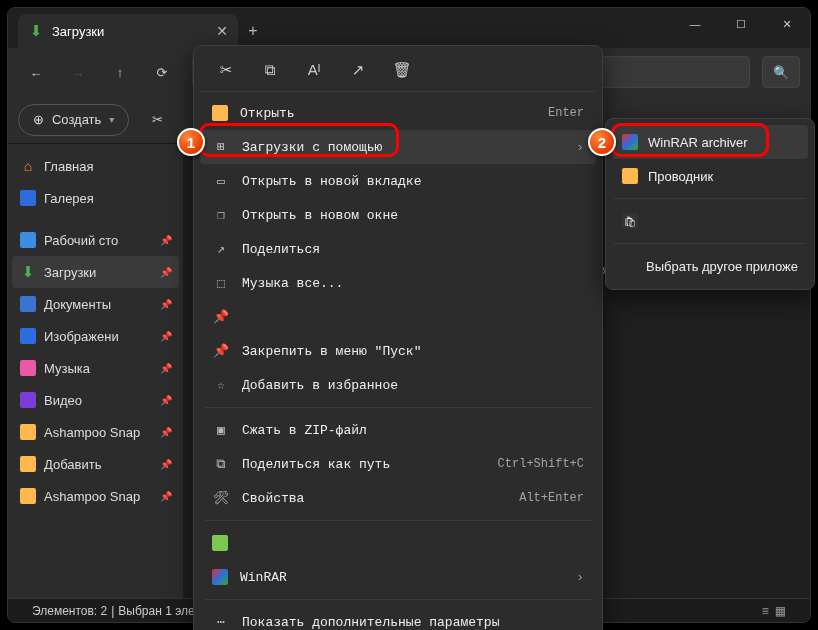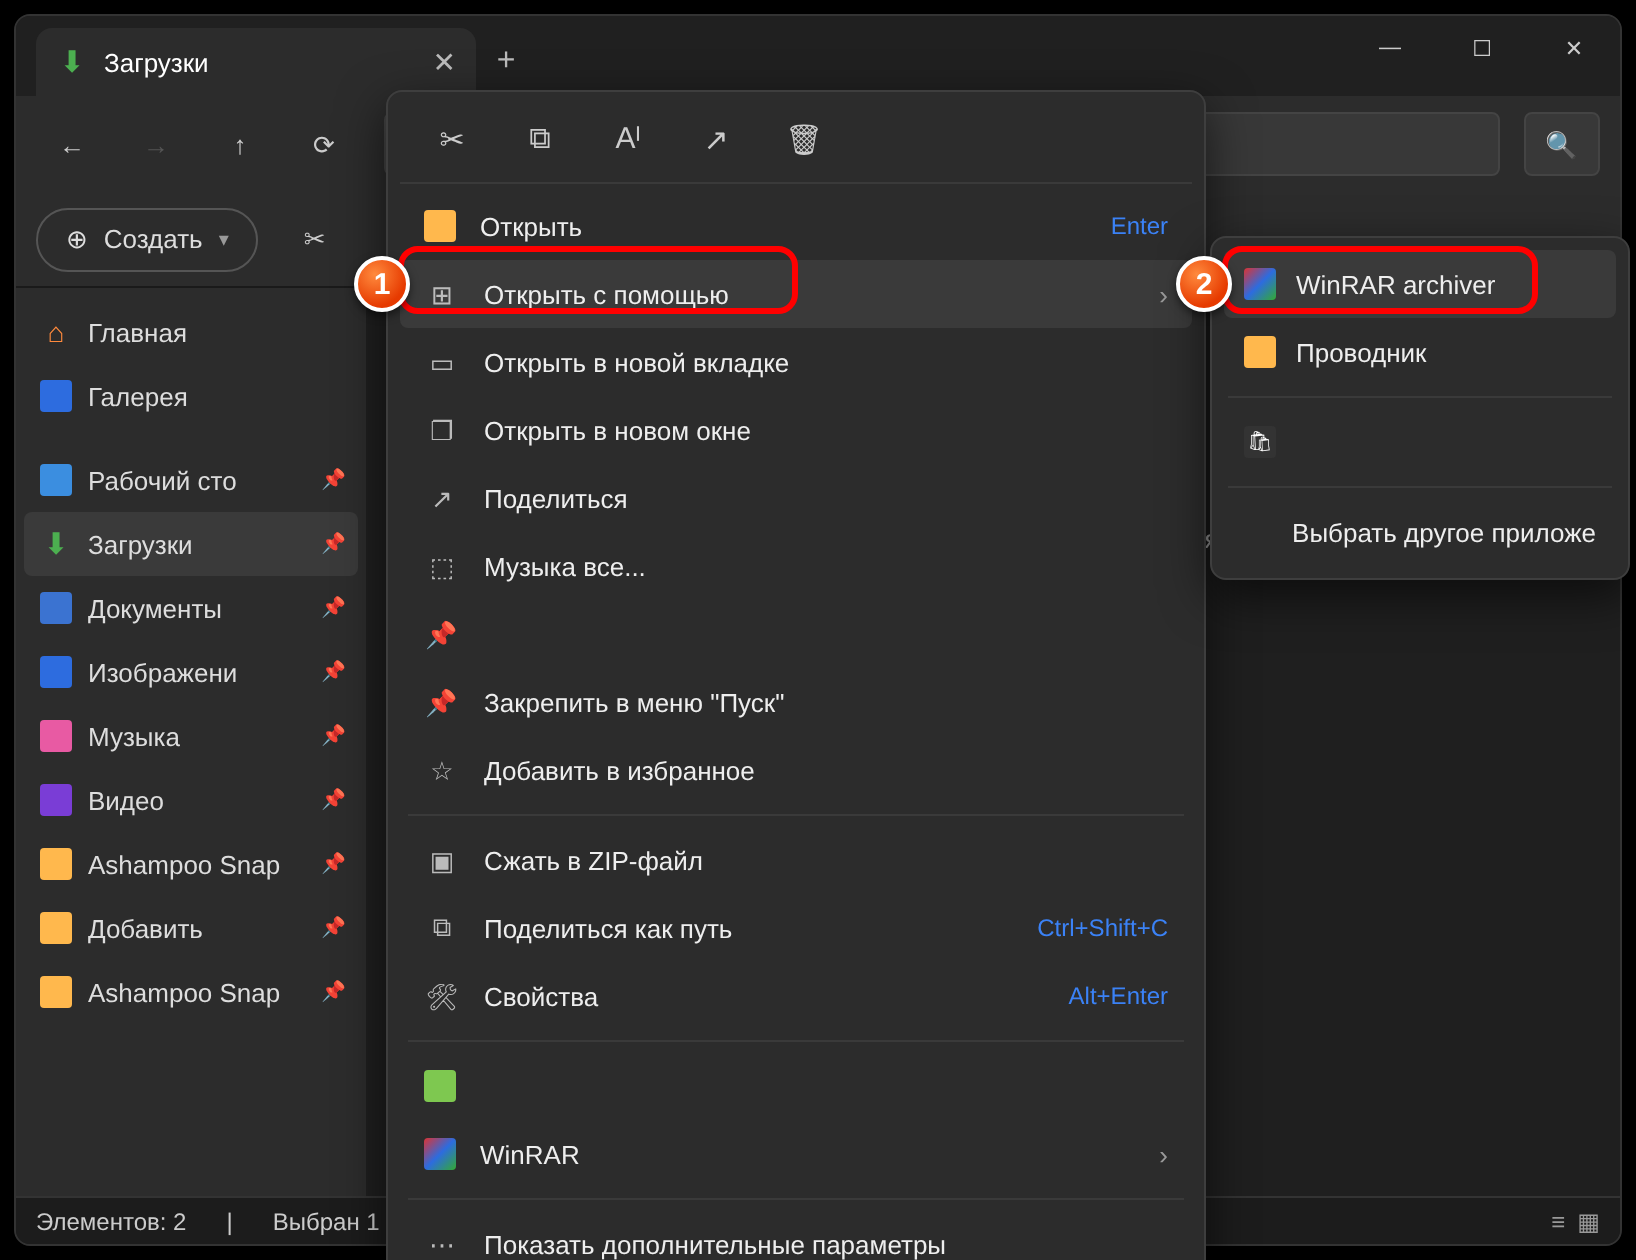--- a/index.html
+++ b/index.html
@@ -165,22 +165,22 @@
   .file-row .col-size { width: 90px; text-align: right; color: #bbb; }
   .chev { color: #aaa; margin-right: 4px; }
   
   .status {
     position: absolute;
     left: 0; right: 0; bottom: 0;
     height: 24px;
     background: #1c1c1c;
     border-top: 1px solid #333;
     display: flex; align-items: center;
-    padding: 0 10px;
-    gap: 20px;
+    padding: 0 24px;
+    gap: 4px;
     color: #ccc;
     font-size: 12px;
   }
   .status .view-icons { margin-left: auto; display:flex; gap:6px; color:#999; }
   
   .ctx {
     position: absolute;
     left: 193px; top: 45px;
     width: 410px;
     background: #2c2c2c;
@@ -200,23 +200,24 @@
   }
   .ctx-iconrow span { color:#ccc; width:24px; text-align:center; font-size:15px; }
   .ctx-item {
     height: 34px;
     display: flex; align-items: center;
     padding: 0 12px;
     gap: 12px;
     color: #eee;
     border-radius: 4px;
     position: relative;
+    font-family: Liberation Mono, monospace;
   }
   .ctx-item.hover { background: #3a3a3a; }
-  .ctx-item .hint { margin-left: auto; color: #3b82f6; font-size: 12px; }
+  .ctx-item .hint { margin-left: auto; color: #a3a3a3; font-size: 12px; }
   .ctx-item .arrow { margin-left: auto; color: #999; }
   .ctx-sep { height: 1px; background: #3a3a3a; margin: 5px 4px; }
   .ctx-ic { width: 18px; text-align:center; color:#bbb; font-size:13px; }
   
   .submenu {
     position: absolute;
     left: 605px; top: 118px;
     width: 210px;
     background: #2c2c2c;
     border: 1px solid #3e3e3e;
@@ -408,21 +409,21 @@
     <span>↗</span>
     <span>🗑</span>
   </div>
   <div class="ctx-item">
     <span class="ctx-ic ico ico-folder"></span>
     <span>Открыть</span>
     <span class="hint">Enter</span>
   </div>
   <div class="ctx-item hover">
     <span class="ctx-ic">⊞</span>
-    <span>Открыть с помощью</span>
+    <span>Загрузки с помощью</span>
     <span class="arrow">›</span>
   </div>
   <div class="ctx-item">
     <span class="ctx-ic">▭</span>
     <span>Открыть в новой вкладке</span>
   </div>
   <div class="ctx-item">
     <span class="ctx-ic">❐</span>
     <span>Открыть в новом окне</span>
   </div>

